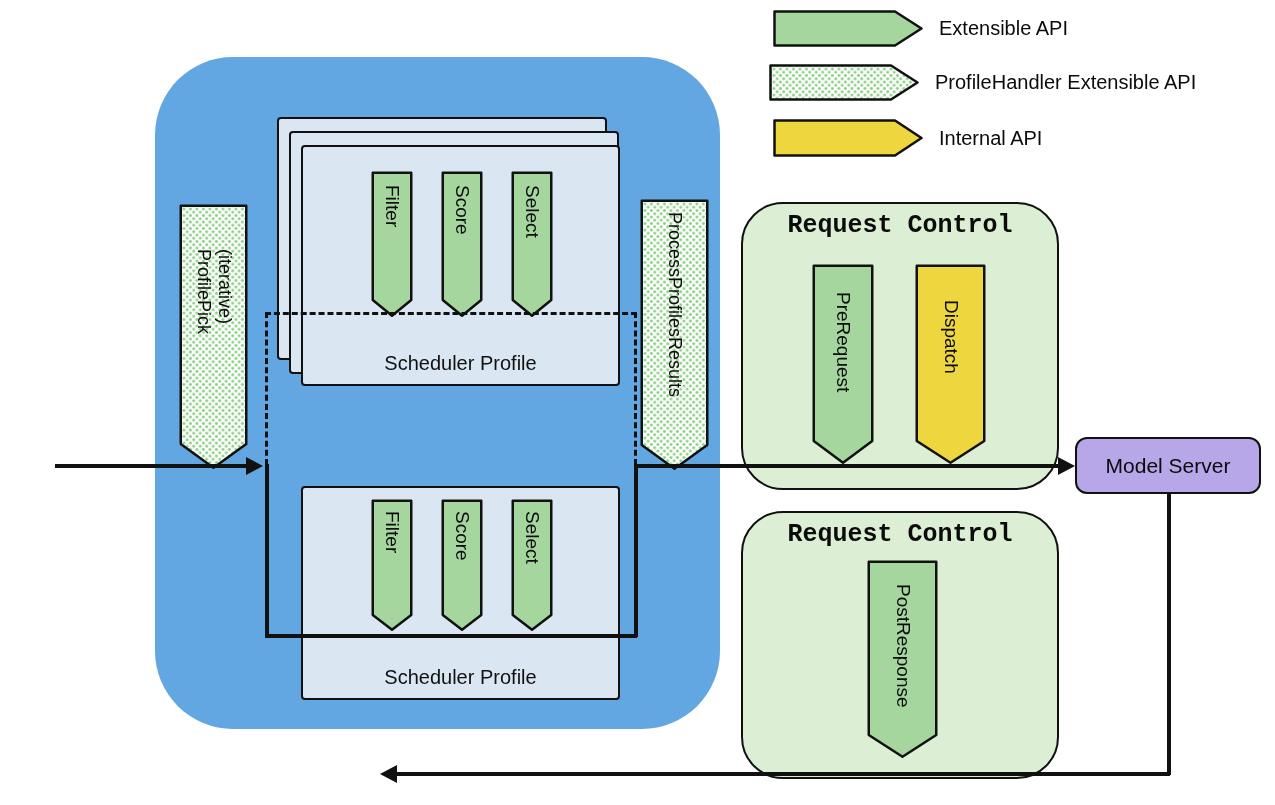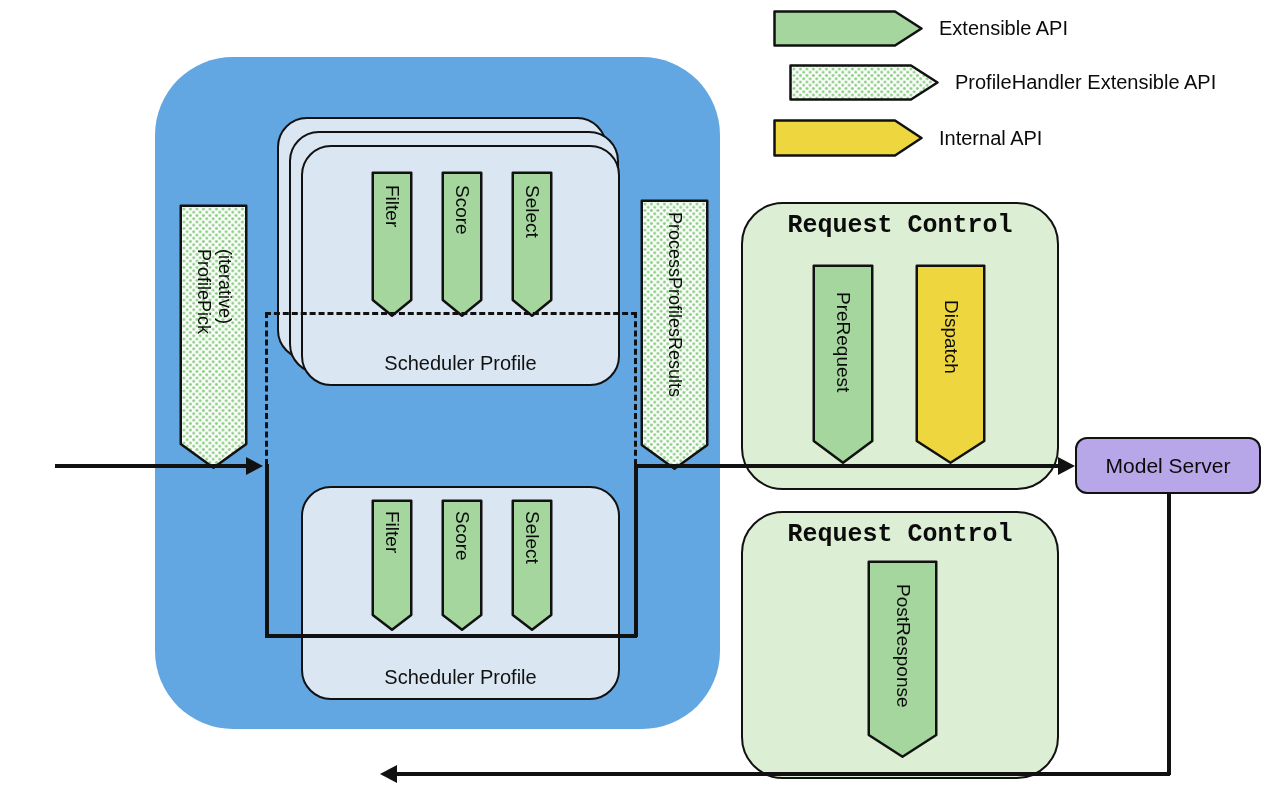--- a/index.html
+++ b/index.html
@@ -5,21 +5,21 @@
   * { margin:0; padding:0; box-sizing:border-box; }
   body { font-family:"Liberation Sans", sans-serif; background:#ffffff; }
   .canvas { position:relative; width:1275px; height:805px; background:#ffffff; overflow:hidden; color:#111; }
 
   .scheduler-box { position:absolute; left:155px; top:57px; width:565px; height:672px;
                    background:#62a7e2; border-radius:78px; z-index:1; }
   .big-title { position:absolute; font-weight:bold; font-size:27px; text-align:center; z-index:2; color:#0b0b0b; }
   .green-box { position:absolute; background:#dcefd5; border:2.5px solid #111; border-radius:42px; z-index:1; }
   .green-box-title { position:absolute; font-weight:bold; font-size:25px; text-align:center; z-index:2; color:#0b0b0b;font-family:Liberation Mono, monospace; }
 
-  .card { position:absolute; background:#dae7f3; border:2.5px solid #111; border-radius:30px; z-index:2; }
+  .card { position:absolute; background:#dae7f3; border:2.5px solid #111; border-radius:4px; z-index:2; }
   .card-label { position:absolute; left:0; right:0; bottom:9px; text-align:center; font-size:20px; color:#111; }
 
   .varrow { position:absolute; z-index:3; }
   .varrow .shape, .harrow .shape { position:absolute; left:0; top:0; }
   .vlabel { position:absolute; left:50%; transform:translateX(-50%); writing-mode:vertical-rl;
             text-orientation:mixed; font-size:19px; white-space:nowrap; color:#0b0b0b; z-index:1; }
   .vpair { position:absolute; left:50%; transform:translateX(-50%); display:flex; gap:0px; z-index:1; }
   .vpair span { writing-mode:vertical-rl; text-orientation:mixed; font-size:18px; white-space:nowrap; color:#0b0b0b; }
 
   .line-h { position:absolute; height:3.5px; background:#111; z-index:4; }
@@ -55,21 +55,21 @@
   </svg>
 
   <div class="legend-row" style="left:773px; top:10px;">
     <div class="harrow" style="width:150px; height:37px;">
         <svg class="shape" width="150" height="37" viewBox="0 0 150 37">
           <polygon points="1.5,1.5 122,1.5 148.5,18.5 122,35.5 1.5,35.5" fill="#a4d69e" stroke="#111" stroke-width="2.5" stroke-linejoin="round"></polygon>
         </svg>
       </div>
     <span class="legend-label">Extensible API</span>
   </div>
-  <div class="legend-row" style="left:789px; top:64px;">
+  <div class="legend-row" style="left:769px; top:64px;">
     <div class="harrow" style="width:150px; height:37px;">
         <svg class="shape" width="150" height="37" viewBox="0 0 150 37">
           <polygon points="1.5,1.5 122,1.5 148.5,18.5 122,35.5 1.5,35.5" fill="url(#greenDots)" stroke="#111" stroke-width="2.5" stroke-linejoin="round"></polygon>
         </svg>
       </div>
     <span class="legend-label">ProfileHandler Extensible API</span>
   </div>
   <div class="legend-row" style="left:773px; top:119px;">
     <div class="harrow" style="width:150px; height:38px;">
         <svg class="shape" width="150" height="38" viewBox="0 0 150 38">

